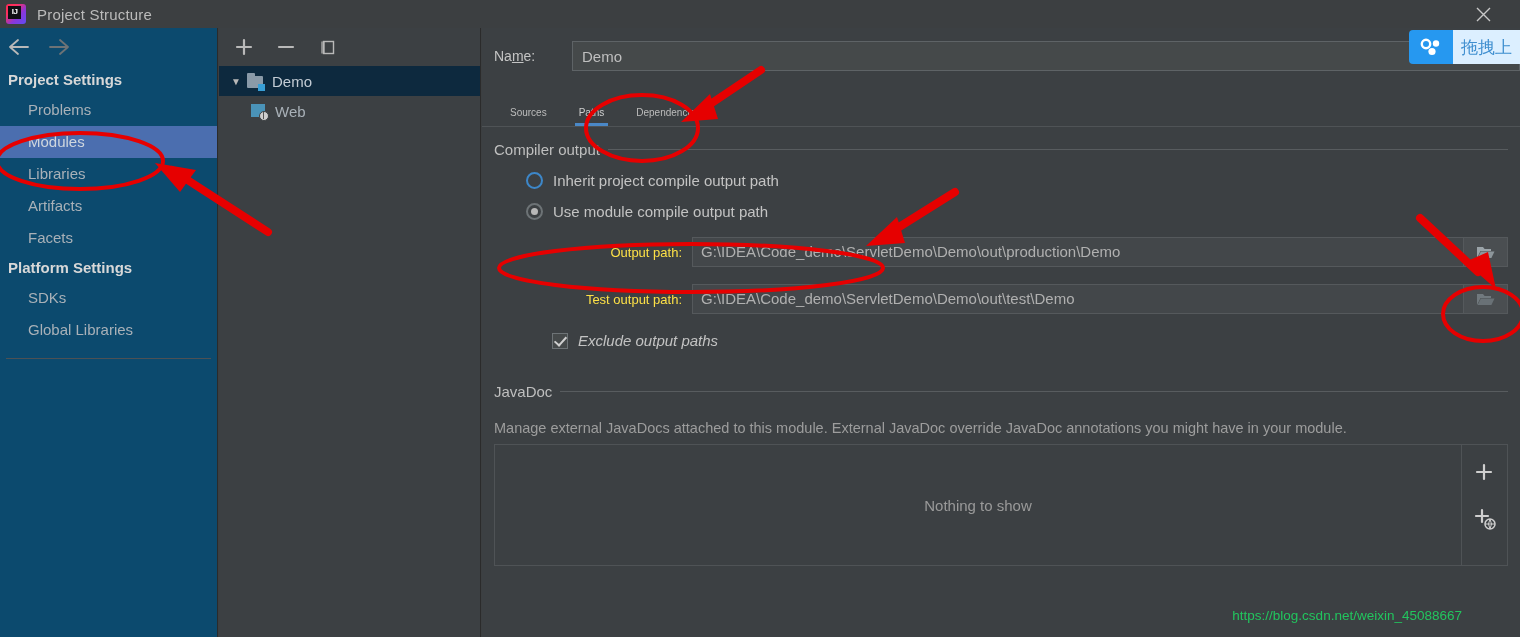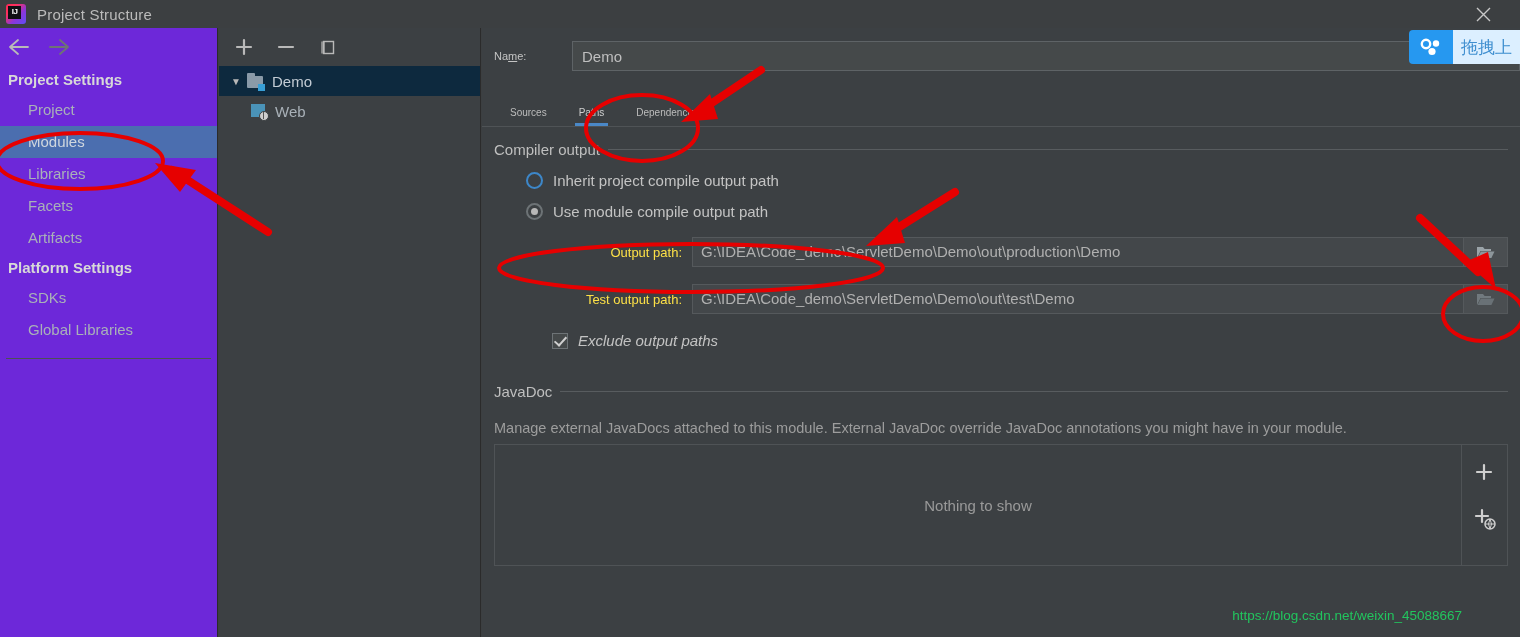--- a/index.html
+++ b/index.html
@@ -36,21 +36,21 @@
   }
   .win-close {
     position: absolute; right: 14px; top: 0px; width: 46px; height: 28px;
     display: flex; align-items: center; justify-content: center;
     color: #c8c8c8; font-size: 20px; font-weight: 300; line-height: 1;
   }
 
   
   .sidebar {
     position: absolute; left: 0; top: 28px; width: 218px; height: 609px;
-    background: #6d28d9; border-right: 1px solid #2b2b2b;
+    background: #0c4a6e; border-right: 1px solid #2b2b2b;
   }
   .navbtns { height: 38px; display: flex; align-items: center; padding-left: 6px; gap: 14px; }
   .navbtn { width: 26px; height: 26px; display: flex; align-items: center; justify-content: center; }
   .navbtn svg { display: block; }
   .sec-head {
     color: #d8d8d8; font-size: 15px; font-weight: bold;
     padding: 3px 0 3px 8px; line-height: 22px;
   }
   .nav-item {
     color: #a9b1b8; font-size: 15px; line-height: 22px;
@@ -90,21 +90,21 @@
     position: absolute; right: -1px; bottom: -2px; width: 10px; height: 10px;
     border-radius: 50%; background: #cfcfcf; border: 1.5px solid #3c4043;
   }
   .web-globe:after {
     content: ""; position: absolute; left: 3px; top: 0px; width: 1px; height: 7px; background: #555;
   }
 
   
   .content { position: absolute; left: 482px; top: 28px; width: 1038px; height: 609px; background: #3c4043; }
   .name-row { display: flex; align-items: center; height: 56px; padding-left: 12px; }
-  .name-label { color: #c4c4c4; font-size: 11px; width: 78px; }
+  .name-label { color: #c4c4c4; font-size: 14px; width: 78px; }
   .name-label u { text-decoration: underline; }
   .name-input {
     flex: 1; height: 30px; margin-right: 0px; background: #45494a;
     border: 1px solid #5e6366; color: #bfbfbf; font-size: 15px;
     padding: 0 9px; line-height: 28px; font-family: "Liberation Sans", sans-serif;
     outline: none;
   }
   .tabs { display: flex; align-items: flex-end; height: 42px; padding-left: 12px; gap: 0px; }
   .tab {
     color: #bcbcbc; font-size: 10px; padding: 4px 16px 8px 16px; position: relative;
@@ -218,25 +218,25 @@
       </div>
       <div class="navbtn">
         <svg width="24" height="18" viewBox="0 0 24 18">
           <path d="M21 9 L13 2 M21 9 L13 16 M21 9 L3 9" stroke="#6e7376" stroke-width="1.8" fill="none" stroke-linecap="round"></path>
         </svg>
       </div>
     </div>
 
     <div>
       <div class="sec-head">Project Settings</div>
-      <div class="nav-item">Project</div>
+      <div class="nav-item">Problems</div>
       <div class="nav-item selected">Modules</div>
       <div class="nav-item">Libraries</div>
+      <div class="nav-item">Artifacts</div>
       <div class="nav-item">Facets</div>
-      <div class="nav-item">Artifacts</div>
     </div>
 
     <div>
       <div class="sec-head">Platform Settings</div>
       <div class="nav-item">SDKs</div>
       <div class="nav-item">Global Libraries</div>
     </div>
 
     <div class="sb-divider"></div>
   </div>

